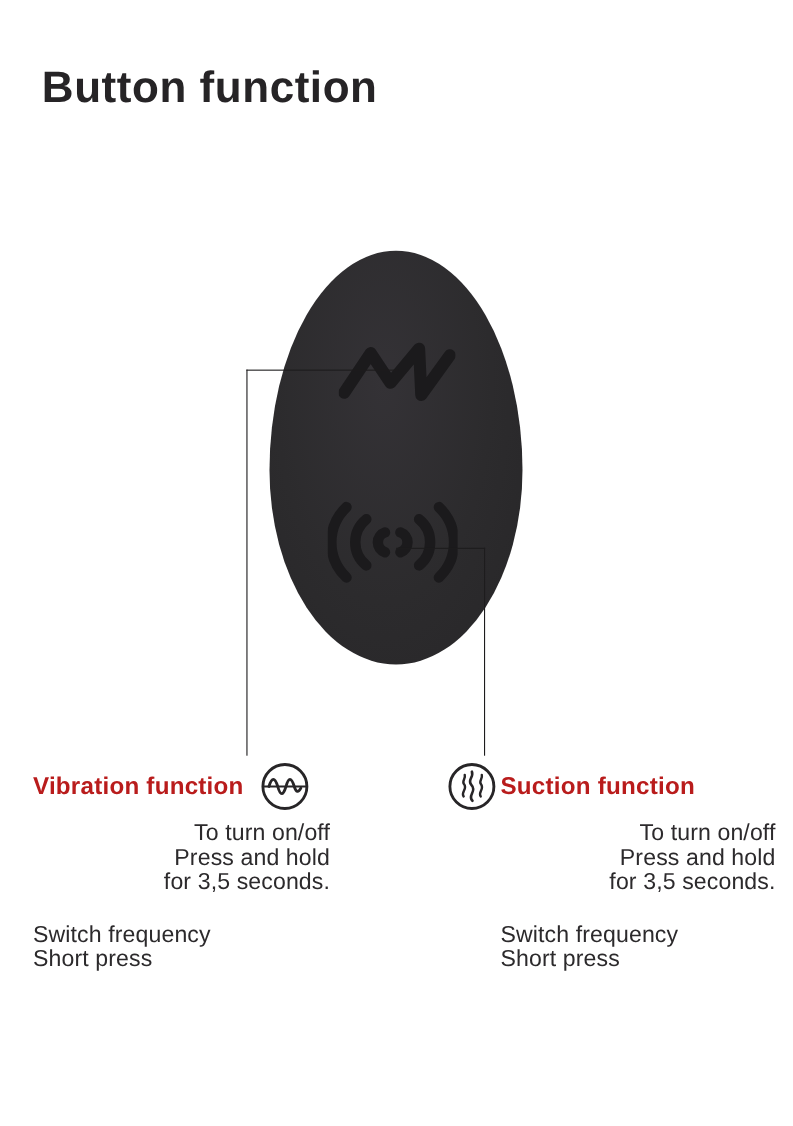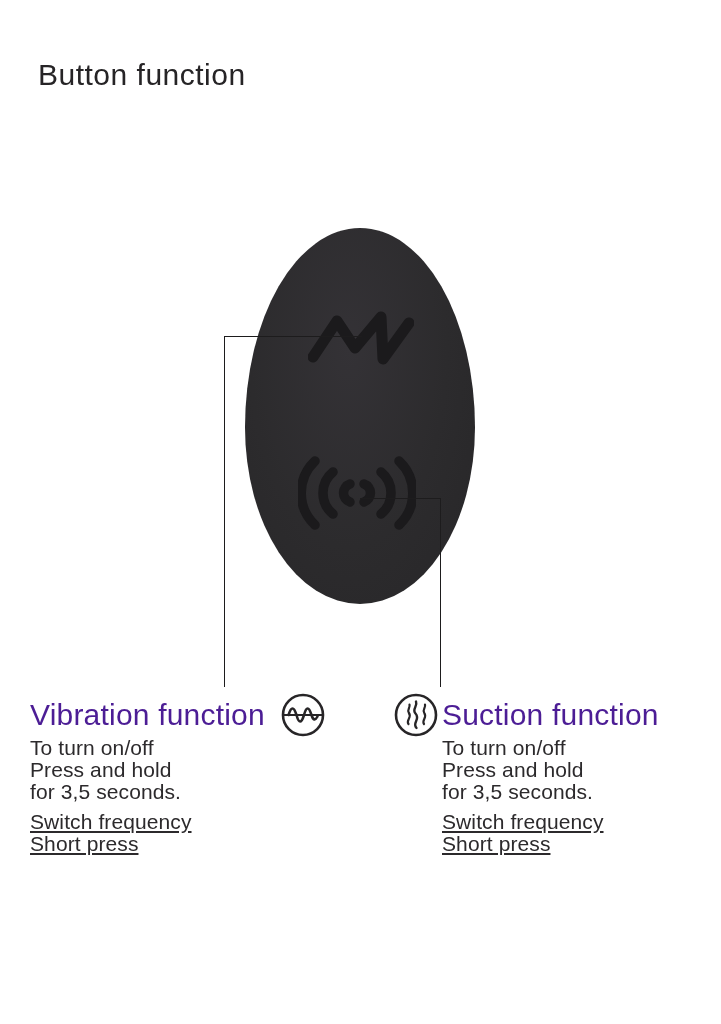--- a/index.html
+++ b/index.html
@@ -6,50 +6,50 @@
   .page{
     position:relative;
     width:721px;height:1024px;
     background:#ffffff;
     font-family:"Liberation Sans","DejaVu Sans",sans-serif;
     color:#2b292b;
     overflow:hidden;
   }
   .page-title{
     position:absolute;left:38px;top:58px;margin:0;
-    font-size:30px;font-weight:400;letter-spacing:.5px;color:#262426;
+    font-size:40px;font-weight:700;letter-spacing:.5px;color:#262426;
   }
   
   .device{
     position:absolute;left:245px;top:228px;width:230px;height:376px;
     background:radial-gradient(ellipse at 45% 32%, #343236 0%, #2c2b2d 55%, #272628 100%);
     border-radius:50% 50% 50% 50% / 53% 53% 47% 47%;
   }
   .engrave{position:absolute;filter:blur(.4px);}
   .engrave path, .engrave polyline{fill:none;stroke:#1b1a1c;stroke-linecap:round;stroke-linejoin:round;}
   .eng-wave{left:308px;top:311px;width:106px;height:54px;}
   .eng-suction{left:298px;top:455px;width:118px;height:76px;}
   
   .line{position:absolute;background:#1d1c1d;}
   .l-h{left:224px;top:336px;width:138px;height:1px;}
   .l-v{left:224px;top:336px;width:1px;height:351px;}
   .r-h{left:360px;top:498px;width:81px;height:1px;}
   .r-v{left:440px;top:498px;width:1px;height:189px;}
   
   .annot{position:absolute;top:693px;}
   .annot-left{left:30px;width:270px;}
-  .annot-right{left:442px;width:250px;}
+  .annot-right{left:455px;width:250px;}
   .annot-head{display:flex;align-items:center;height:44px;gap:16px;}
-  .annot-title{font-size:30px;font-weight:400;letter-spacing:.2px;color:#4c1d95;white-space:nowrap;}
+  .annot-title{font-size:22px;font-weight:700;letter-spacing:.2px;color:#b91c1c;white-space:nowrap;}
   .badge{width:44px;height:44px;flex:0 0 auto;}
   .badge circle,.badge path,.badge line{fill:none;stroke:#272527;stroke-linecap:round;stroke-linejoin:round;}
   .badge-abs{position:absolute;left:-48px;top:0;}
   .annot p{margin:0;font-size:21px;line-height:22px;letter-spacing:.1px;color:#2c2a2c;}
-  .annot p.p1{margin-top:0;}
-  .annot p.p2{margin-top:8px;text-decoration:underline;}
+  .annot p.p1{margin-top:10px;text-align:right;}
+  .annot p.p2{margin-top:26px;}
   .ln{display:block;white-space:nowrap;}
 </style>
 </head>
 <body>
 
 <div class="page">
 
   <h1 class="page-title">Button function</h1>
 
   <div class="device"></div>

